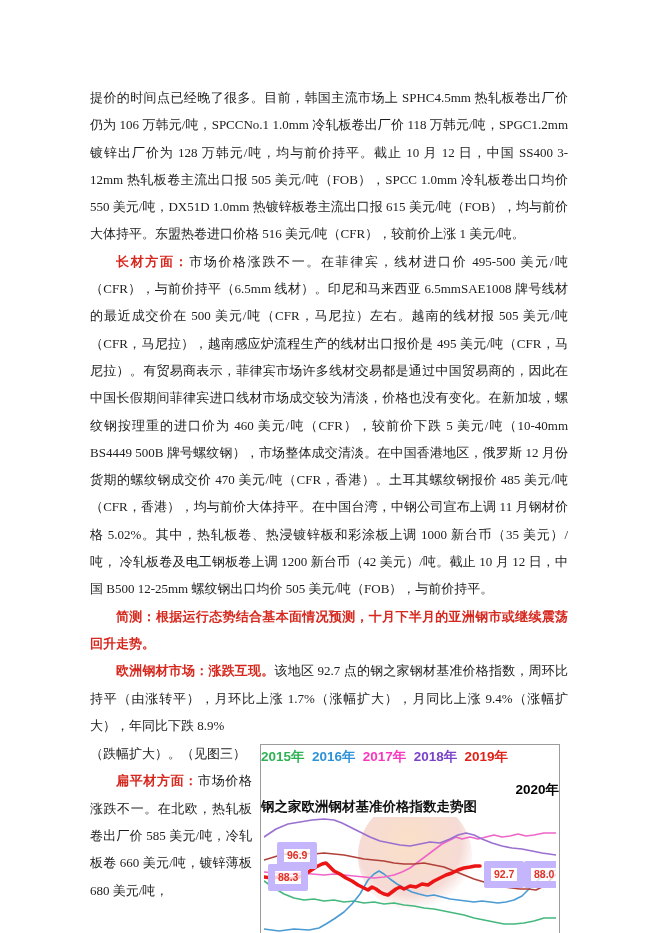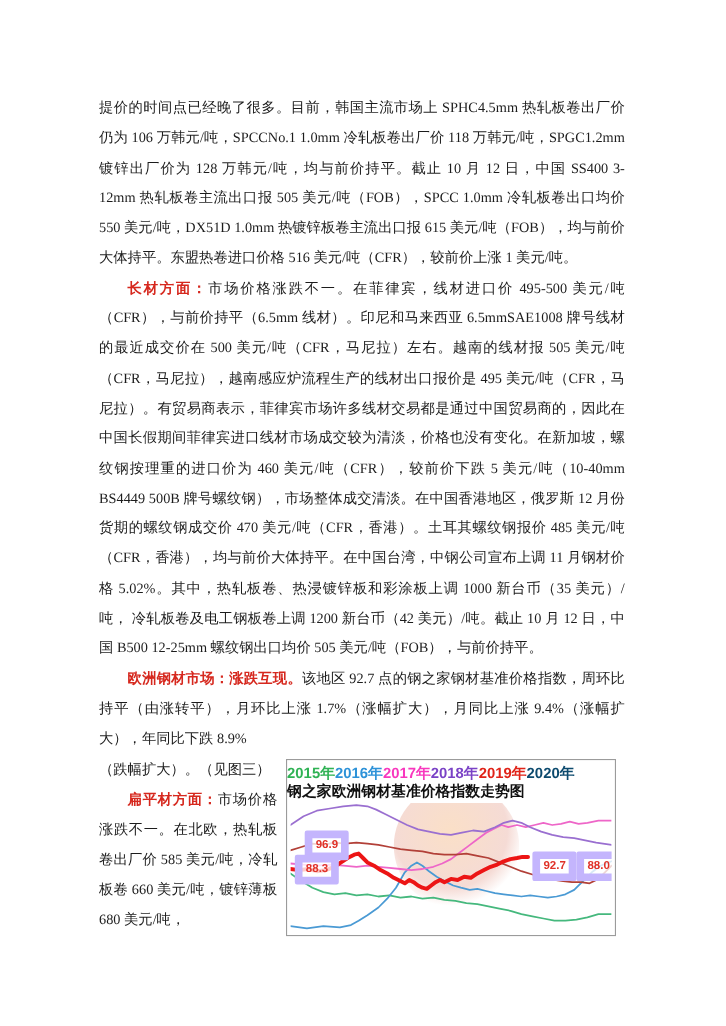--- a/index.html
+++ b/index.html
@@ -19,21 +19,21 @@
   .para.noindent{text-indent:0;}
   .lead{color:var(--red);font-weight:bold;}
   .all-red span{color:var(--red);font-weight:bold;}
   .bottom-region{display:flex;align-items:flex-start;gap:8px;margin-top:1px;}
   .narrow-col{width:162px;flex:none;}
   
   .chart-box{
     flex:none;width:300px;margin:4px 0 0 0;border:1px solid #9b9b9b;background:#fff;
     font-family:"Liberation Sans","DejaVu Sans",sans-serif;box-sizing:border-box;
   }
-  .years{display:flex;justify-content:flex-start;font-weight:bold;font-size:13.5px;line-height:17px;padding-top:3px;white-space:nowrap;}
+  .years{display:flex;justify-content:space-between;font-weight:bold;font-size:13.5px;line-height:17px;padding-top:3px;white-space:nowrap;}
   .chart-title{text-align:left;font-weight:bold;font-size:13.5px;line-height:17px;color:#111;}
   .plot{position:relative;width:292px;height:120px;margin:2px auto 0;overflow:hidden;}
   .plot svg{position:absolute;left:0;top:0;width:100%;height:100%;}
   .watermark{
     position:absolute;left:94px;top:-18px;width:114px;height:114px;border-radius:50%;
     background:radial-gradient(circle at 45% 38%, rgba(240,150,70,.30), rgba(205,75,45,.20) 55%, rgba(205,75,45,0) 72%);
     pointer-events:none;
   }
   .vlabel{
     position:absolute;font-size:10.5px;font-weight:bold;color:#e03228;
@@ -49,20 +49,23 @@
 
     <p class="para noindent">
       <span>提价的时间点已经晚了很多。目前，韩国主流市场上 SPHC4.5mm 热轧板卷出厂价仍为 106 万韩元/吨，SPCCNo.1 1.0mm 冷轧板卷出厂价 118 万韩元/吨，SPGC1.2mm 镀锌出厂价为 128 万韩元/吨，均与前价持平。截止 10 月 12 日，中国 SS400 3-12mm 热轧板卷主流出口报 505 美元/吨（FOB），SPCC 1.0mm 冷轧板卷出口均价 550 美元/吨，DX51D 1.0mm 热镀锌板卷主流出口报 615 美元/吨（FOB），均与前价大体持平。东盟热卷进口价格 516 美元/吨（CFR），较前价上涨 1 美元/吨。</span>
     </p>
 
     <p class="para">
       <span class="lead">长材方面：</span><span>市场价格涨跌不一。在菲律宾，线材进口价 495-500 美元/吨（CFR），与前价持平（6.5mm 线材）。印尼和马来西亚 6.5mmSAE1008 牌号线材的最近成交价在 500 美元/吨（CFR，马尼拉）左右。越南的线材报 505 美元/吨（CFR，马尼拉），越南感应炉流程生产的线材出口报价是 495 美元/吨（CFR，马尼拉）。有贸易商表示，菲律宾市场许多线材交易都是通过中国贸易商的，因此在中国长假期间菲律宾进口线材市场成交较为清淡，价格也没有变化。在新加坡，螺纹钢按理重的进口价为 460 美元/吨（CFR），较前价下跌 5 美元/吨（10-40mm BS4449 500B 牌号螺纹钢），市场整体成交清淡。在中国香港地区，俄罗斯 12 月份货期的螺纹钢成交价 470 美元/吨（CFR，香港）。土耳其螺纹钢报价 485 美元/吨（CFR，香港），均与前价大体持平。在中国台湾，中钢公司宣布上调 11 月钢材价格 5.02%。其中，热轧板卷、热浸镀锌板和彩涂板上调 1000 新台币（35 美元）/吨， 冷轧板卷及电工钢板卷上调 1200 新台币（42 美元）/吨。截止 10 月 12 日，中国 B500 12-25mm 螺纹钢出口均价 505 美元/吨（FOB），与前价持平。</span>
     </p>
 
 
+    <p class="para all-red">
+      <span class="lead">简测：</span><span>根据运行态势结合基本面情况预测，十月下半月的亚洲钢市或继续震荡回升走势。</span>
+    </p>
 
     <p class="para">
       <span class="lead">欧洲钢材市场：涨跌互现。</span><span>该地区 92.7 点的钢之家钢材基准价格指数，周环比持平（由涨转平），月环比上涨 1.7%（涨幅扩大），月同比上涨 9.4%（涨幅扩大），年同比下跌 8.9%</span>
     </p>
 
     <div class="bottom-region">
       <div class="narrow-col">
         <p class="para noindent">
           <span>（跌幅扩大）。（见图三）</span>
         </p>
@@ -71,21 +74,21 @@
         </p>
       </div>
 
       <figure class="chart-box" style="margin:4px 0 0 0;">
         <div class="years" id="years-row">
             <span style="color: rgb(47, 178, 84);">2015年</span>
             <span style="color: rgb(45, 146, 216);">2016年</span>
             <span style="color: rgb(248, 55, 190);">2017年</span>
             <span style="color: rgb(122, 66, 198);">2018年</span>
             <span style="color: rgb(224, 35, 24);">2019年</span>
-            <span style="color: #0c4a6e;">2020年</span>
+            <span style="color: #000000; margin-top: 33px;">2020年</span>
           </div>
         <div class="chart-title">钢之家欧洲钢材基准价格指数走势图</div>
         <div class="plot">
           <div class="watermark"></div>
           <svg id="trend-svg" viewBox="0 0 292 120" preserveAspectRatio="none">
               <polyline points="0,64 10,71 20,77 30,81 40,83 50,82 60,84 70,83 80,85 90,84 100,86 110,85 120,87 130,86 140,88 150,89 160,91 170,92 180,94 190,96 200,98 210,101 220,103 230,105 240,107 250,107 260,106 270,104 280,101 292,101" fill="none" stroke="#45b87d" stroke-width="1.6" stroke-linejoin="round" stroke-linecap="round"></polyline>
               <polyline points="0,112 15,114 30,112 45,113 55,111 62,107 70,102 80,95 88,87 96,77 104,63 110,57 115,54 120,57 126,62 133,67 140,71 148,75 155,77 163,79 170,78 178,80 186,82 194,83 202,84 210,85 218,84 226,85 234,86 242,85 250,83 258,79 266,71 274,63 282,57 292,53" fill="none" stroke="#4a9ad4" stroke-width="1.6" stroke-linejoin="round" stroke-linecap="round"></polyline>
               <polyline points="0,55 12,56 24,57 36,56 48,57 60,58 70,57 80,58 90,59 100,60 110,61 120,60 130,58 138,55 146,51 154,45 162,39 170,33 178,27 186,23 192,20 198,22 206,20 214,22 222,20 230,18 238,20 246,19 254,17 262,19 270,18 280,16 292,16" fill="none" stroke="#ee66c8" stroke-width="1.6" stroke-linejoin="round" stroke-linecap="round"></polyline>
               <polyline points="0,20 12,12 24,7 36,5 48,3 60,2 70,3 78,6 86,10 96,15 106,20 116,24 126,26 136,28 146,29 156,27 166,25 176,26 186,22 194,18 202,16 210,18 218,22 228,26 238,29 248,31 258,32 268,34 278,36 292,38" fill="none" stroke="#9a6fd0" stroke-width="1.6" stroke-linejoin="round" stroke-linecap="round"></polyline>
               <polyline points="0,43 10,40 20,37 30,38 40,36 50,37 60,36 70,37 80,38 90,40 100,42 110,43 120,44 130,46 140,47 150,47 160,46 170,48 180,50 190,54 200,58 210,62 220,65 230,68 240,70 248,71 256,72 264,72 272,73 280,69 285,64 292,57" fill="none" stroke="#b24038" stroke-width="1.6" stroke-linejoin="round" stroke-linecap="round"></polyline>

